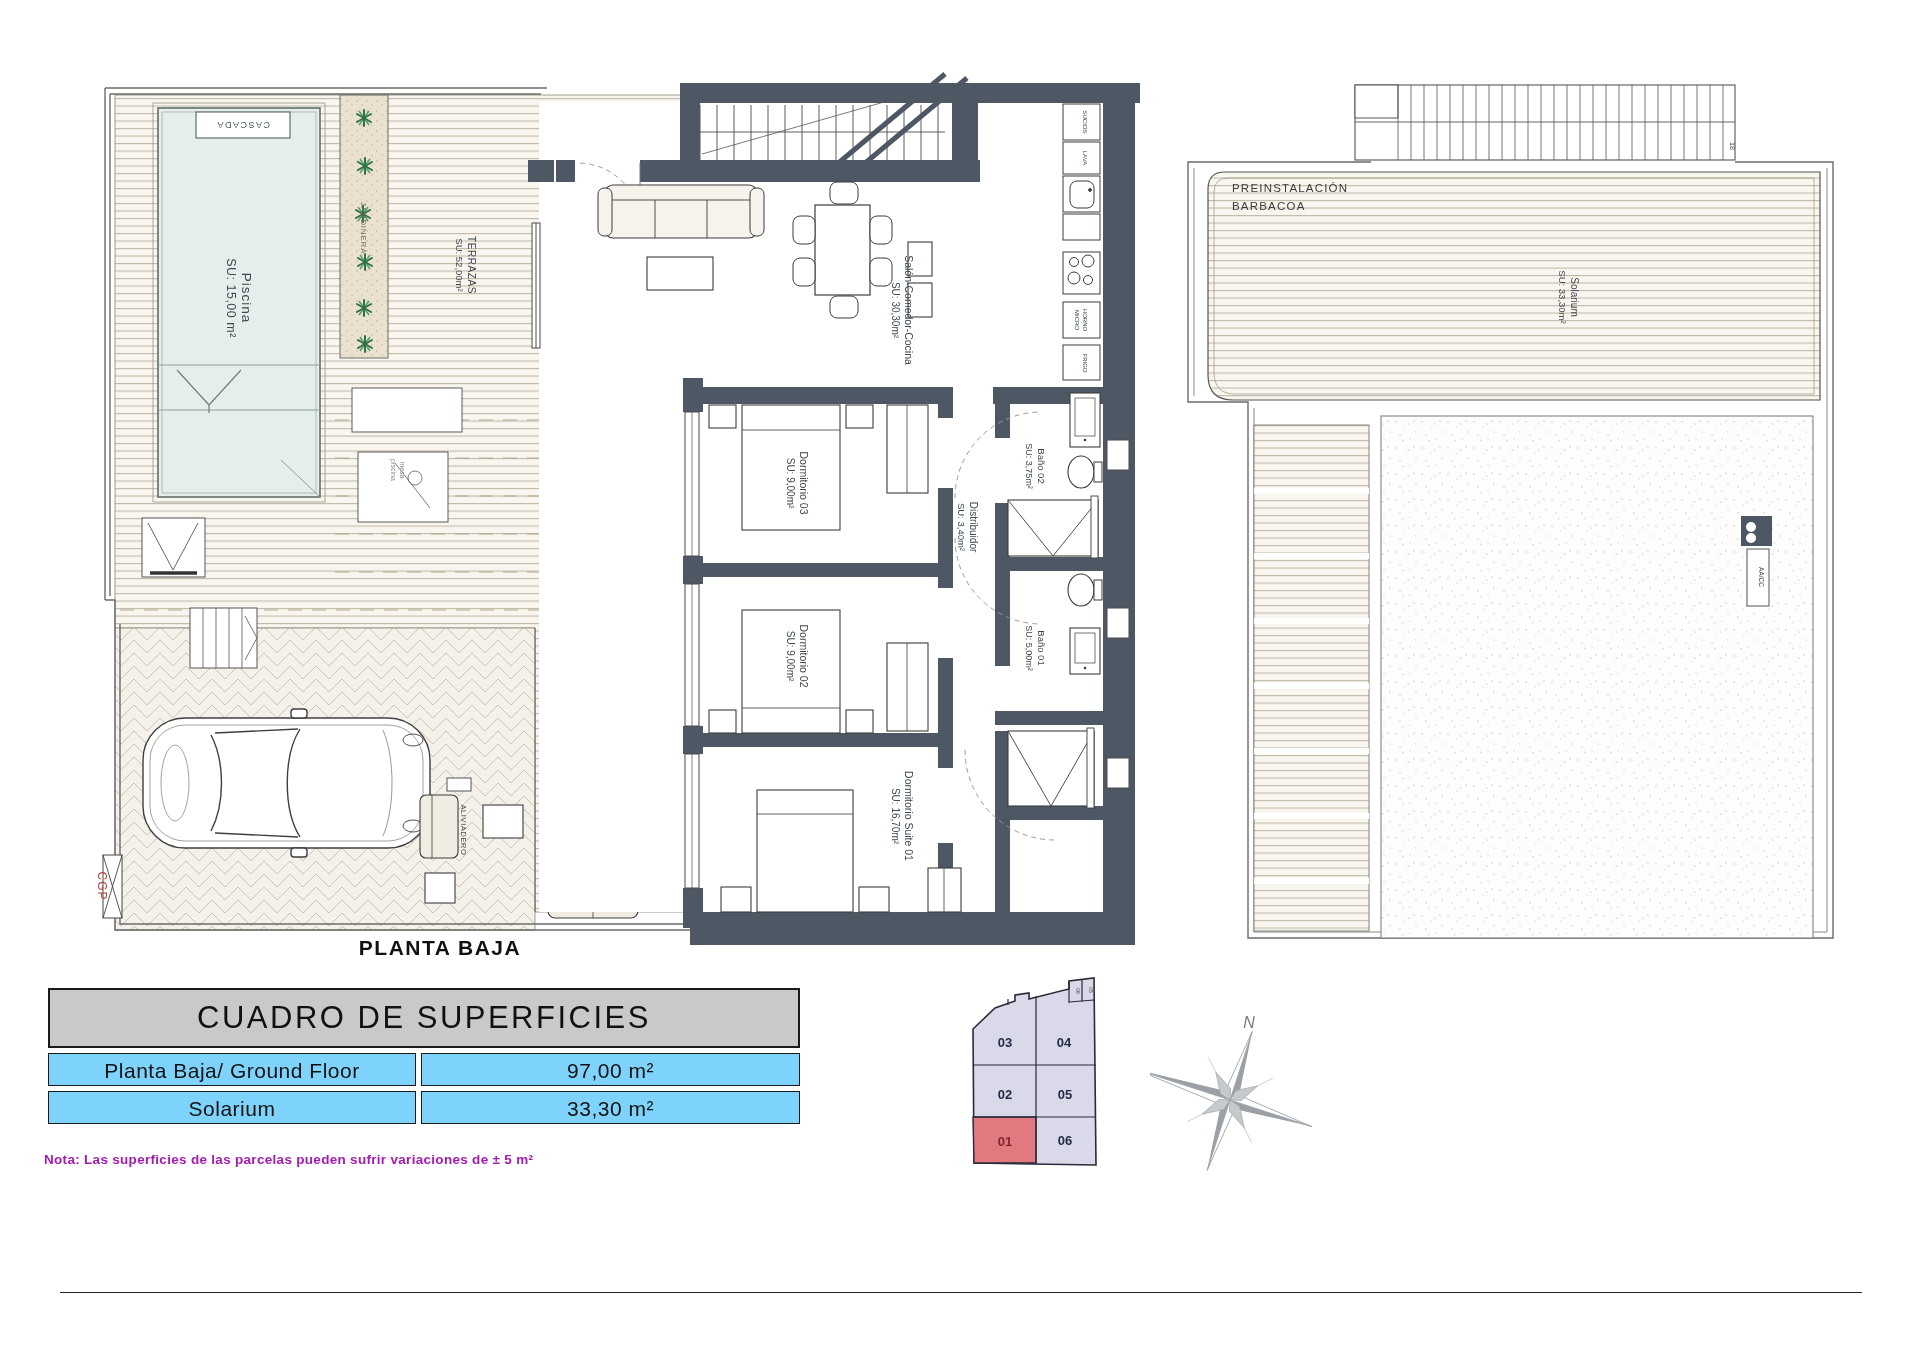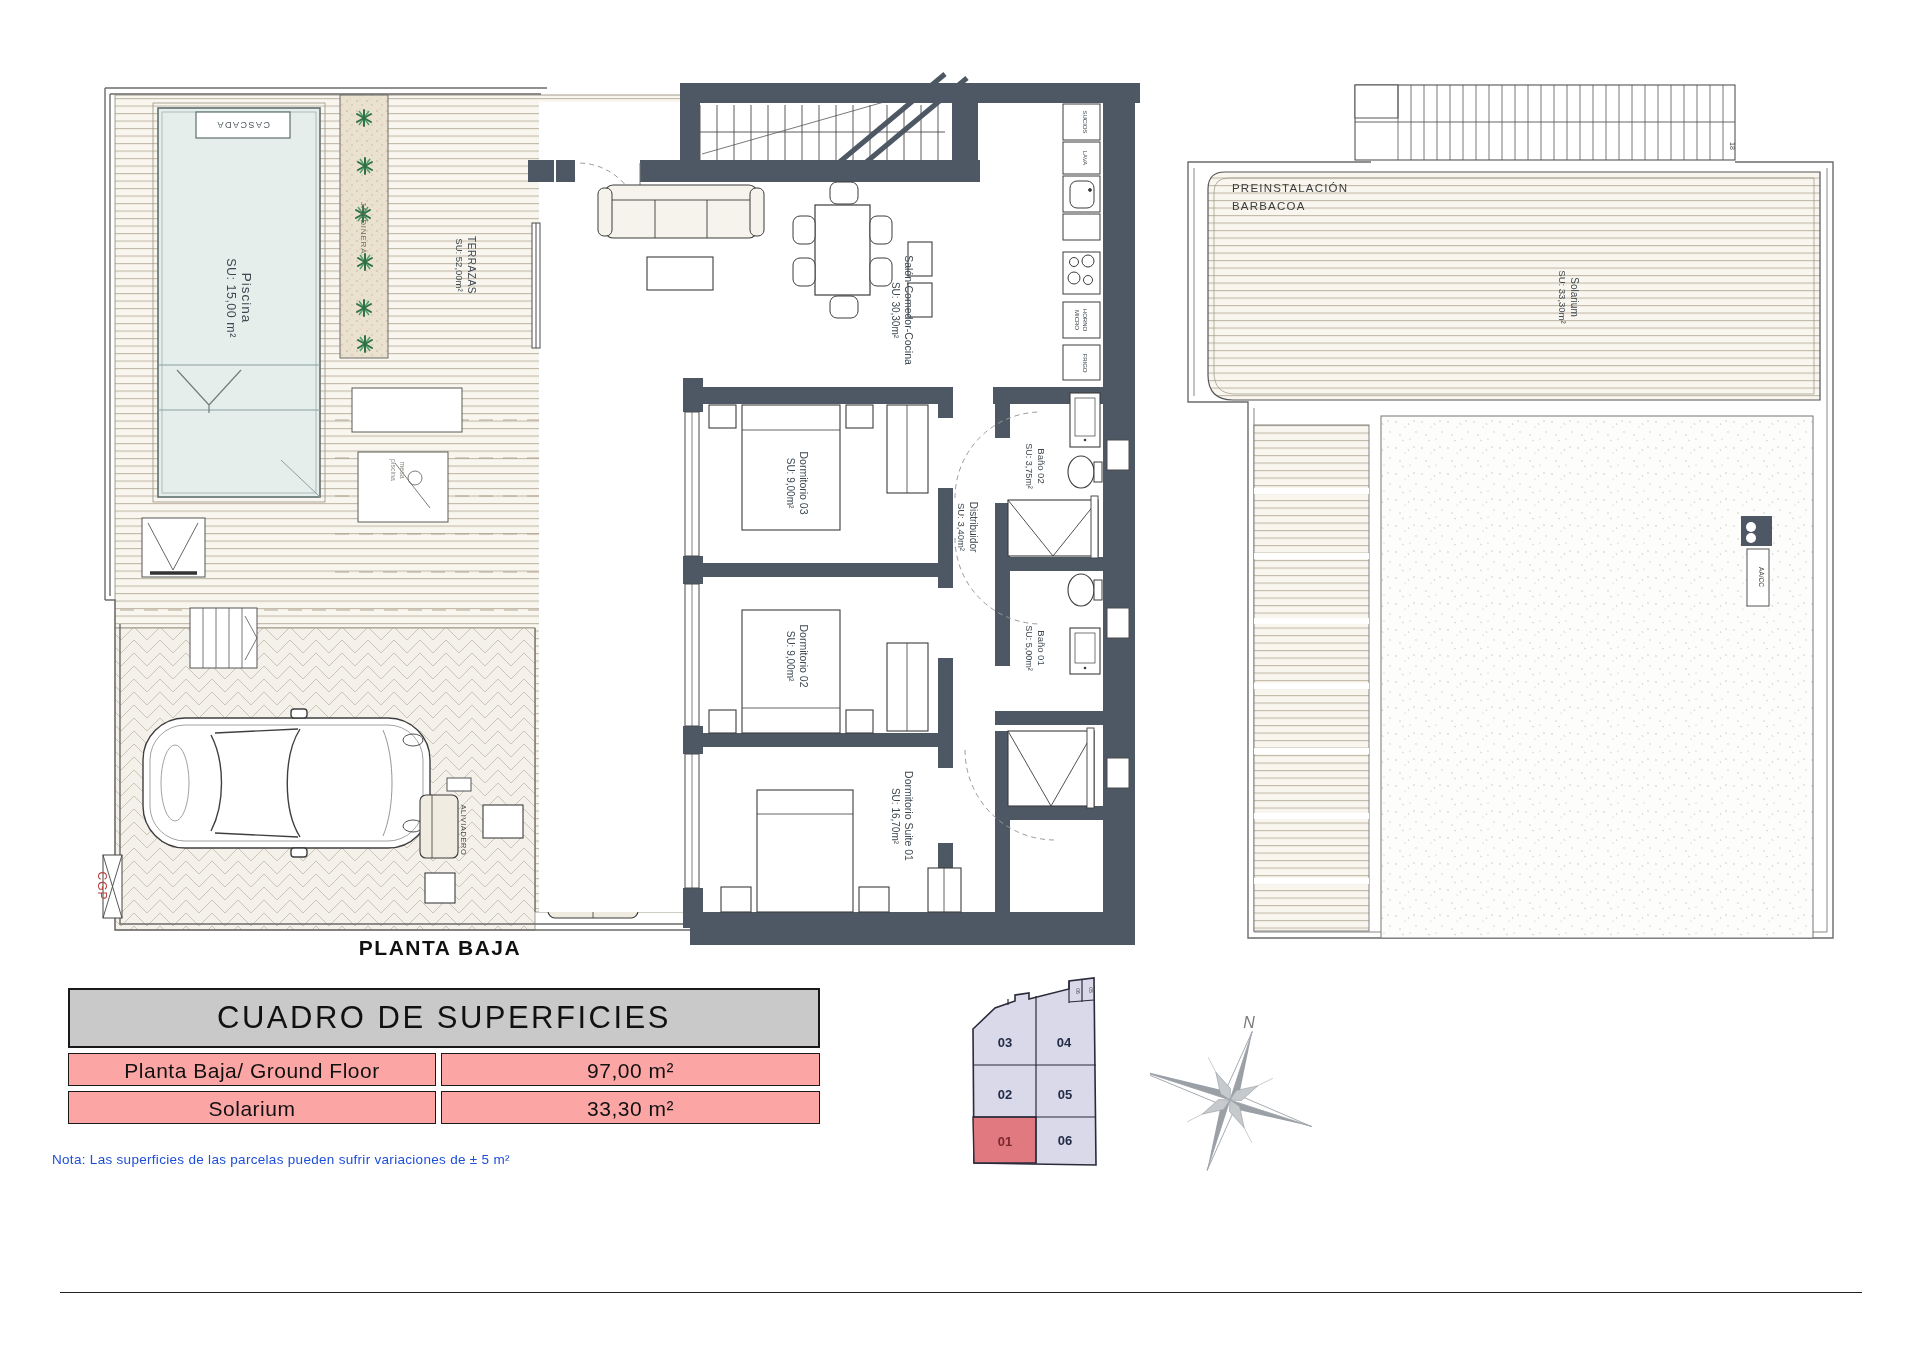--- a/index.html
+++ b/index.html
@@ -1,29 +1,29 @@
 <!DOCTYPE html>
 <html><head>
 <meta charset="utf-8">
 <style>
   html,body{margin:0;padding:0;background:#ffffff;}
   #sheet{position:relative;width:1920px;height:1356px;background:#ffffff;overflow:hidden;
          font-family:"Liberation Sans", sans-serif;color:#222;}
   .abs{position:absolute;}
   .caption{font-weight:bold;font-size:21px;letter-spacing:1.5px;color:#111;text-align:center;}
   
-  #surface-table{position:absolute;left:48px;top:988px;width:752px;margin-left:20px;}
+  #surface-table{position:absolute;left:48px;top:988px;width:752px;}
   .t-header{border:2.5px solid #1a1a1a;background:#c9c9c9;height:56px;line-height:56px;
             text-align:center;font-size:31px;letter-spacing:2.5px;color:#111;margin-bottom:5px;}
   .t-row{display:flex;margin-bottom:5px;height:33px;}
-  .t-cell{border:1.8px solid #1a1a1a;background:#fca5a5;line-height:33px;text-align:center;
+  .t-cell{border:1.8px solid #1a1a1a;background:#7dd3fc;line-height:33px;text-align:center;
           font-size:21px;letter-spacing:0.5px;color:#111;}
   .t-label{width:366px;margin-right:5px;}
   .t-value{flex:1;}
-  .t-note{position:absolute;left:52px;top:1152px;font-size:13.5px;color:#1d4ed8;letter-spacing:0.3px;}
+  .t-note{position:absolute;left:44px;top:1152px;font-size:13.5px;color:#a21caf;letter-spacing:0.3px;font-weight:bold;}
   
   #footer-rule{position:absolute;left:60px;top:1292px;width:1802px;height:0;border-top:1.6px solid #222;}
   #footer-note{position:absolute;left:64px;top:1301px;font-size:17.5px;color:#000;letter-spacing:0.4px;}
   svg text{font-family:"Liberation Sans", sans-serif;}
   .roomname{fill:#3c4750;}
   .roomsu{fill:#3c4750;}
 </style>
 </head>
 <body>
 

